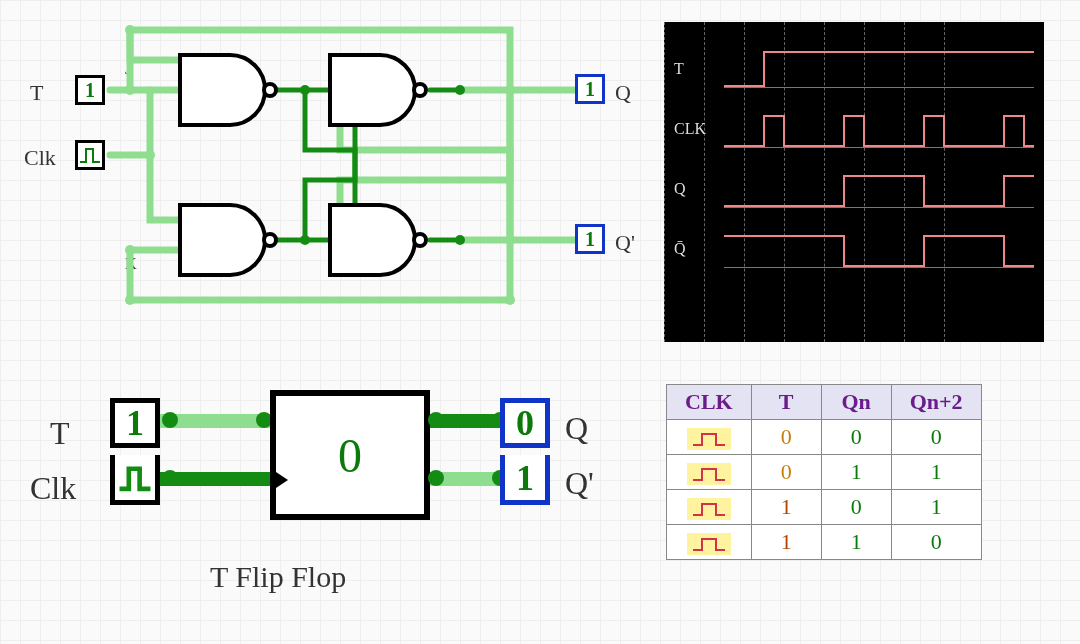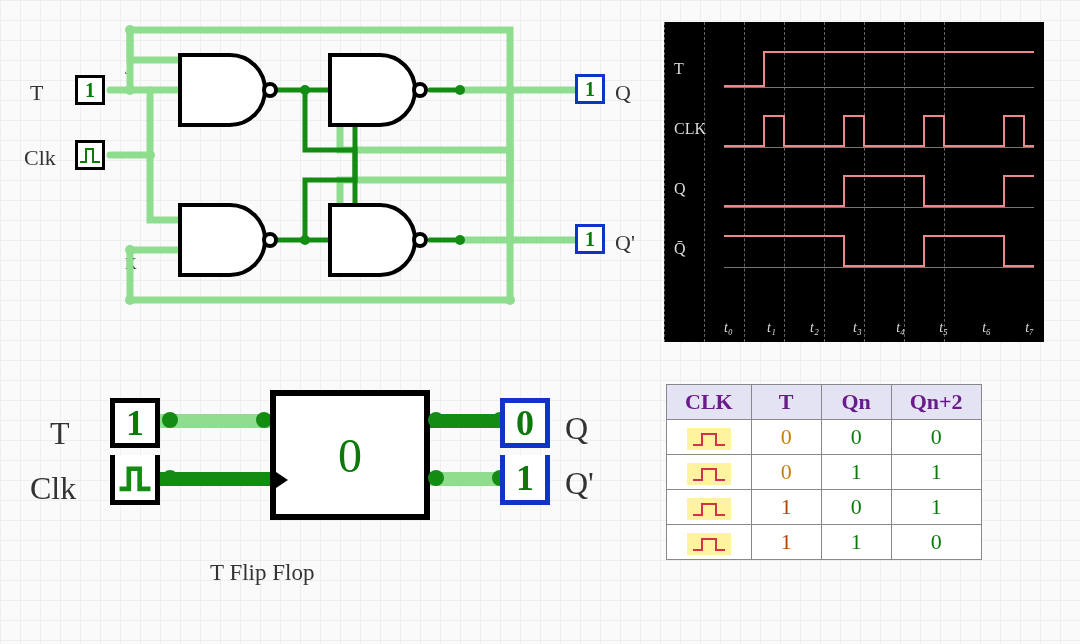--- a/index.html
+++ b/index.html
@@ -20,21 +20,21 @@
   .big-label { font-size: 32px; color: #333; }
   .pin-box {
     border: 3px solid #000;
     width: 30px; height: 30px;
     display: flex; align-items: center; justify-content: center;
     background: #fff;
     font-size: 20px; color: #0b7a0b; font-weight: bold;
   }
   .pin-box.blue { border-color: #1033c8; }
   .pin-box.big { width: 50px; height: 50px; font-size: 36px; border-width: 5px; }
-  .title { font-size: 23px; color: #333; }
+  .title { font-size: 30px; color: #333; }
 
   
   .timing {
     background: #000;
     width: 380px; height: 320px;
     padding: 20px 10px 10px 60px;
   }
   .timing .row { position: relative; height: 60px; }
   .timing .sig-label {
     position: absolute; left: -50px; top: 18px;
@@ -221,30 +221,20 @@
         <path d="M0 44 H120 V14 H200 V44 H280 V14 H310" stroke="#e88" stroke-width="2" fill="none"></path>
       </svg>
   </div>
   <div class="row">
     <span class="sig-label">Q̄</span>
     <div class="baseline"></div>
     <svg width="310" height="50">
         <path d="M0 14 H120 V44 H200 V14 H280 V44 H310" stroke="#e88" stroke-width="2" fill="none"></path>
       </svg>
   </div>
-  <div class="time-labels">
-    <span>t₀</span>
-      <span>t₁</span>
-    <span>t₂</span>
-      <span>t₃</span>
-    <span>t₄</span>
-      <span>t₅</span>
-    <span>t₆</span>
-      <span>t₇</span>
-  </div>
 </div>
 
 <div class="abs" style="left:50px; top:415px;">
   <span class="big-label">T</span>
 </div>
 <div class="abs pin-box big" style="left:110px; top:398px;">
   <span>1</span>
 </div>
 <div class="abs" style="left:30px; top:470px;">
   <span class="big-label">Clk</span>

